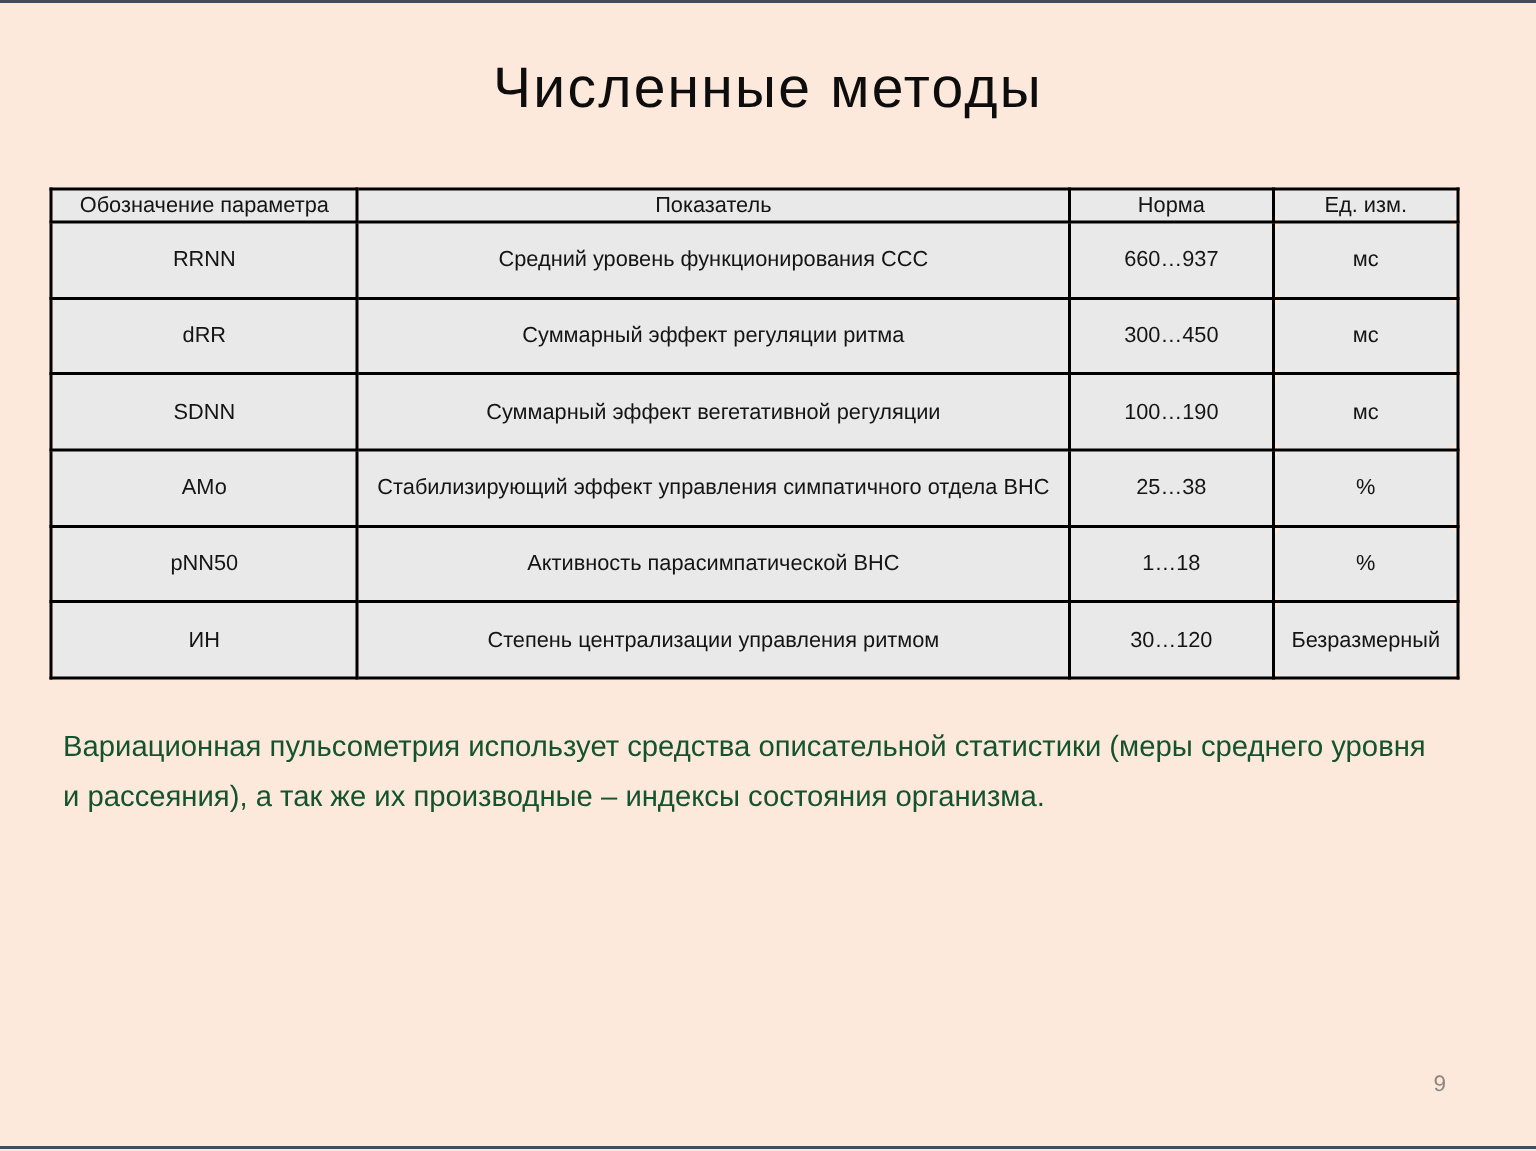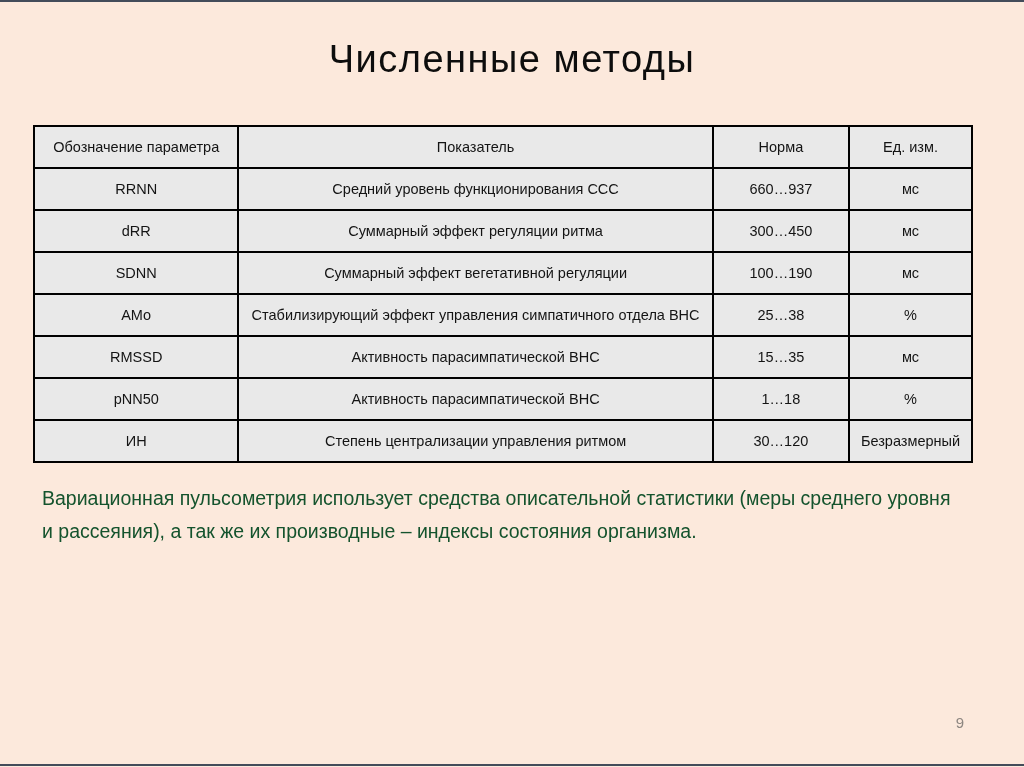--- a/index.html
+++ b/index.html
@@ -49,28 +49,28 @@
   }
   .params-table th,
   .params-table td {
     background: #e9e9e9;
     border: 2px solid #000;
     text-align: center;
     vertical-align: middle;
     font-size: 14.5px;
     font-weight: 400;
     color: #141414;
-    padding: 12px 6px;
+    padding: 2px 6px;
     overflow: hidden;
     white-space: nowrap;
   }
   .params-table th:nth-child(1), .params-table td:nth-child(1) { width: 21.6%; }
   .params-table th:nth-child(2), .params-table td:nth-child(2) { width: 52.1%; margin-left: 38px; }
   .params-table th:nth-child(3), .params-table td:nth-child(3) { width: 13.9%; }
-  .params-table th:nth-child(4), .params-table td:nth-child(4) { width: 12.4%; }
+  .params-table th:nth-child(4), .params-table td:nth-child(4) { width: 12.4%; border-radius: 10px; }
 
   .body-text {
     position: absolute;
     left: 42px;
     top: 482px;
     width: 918px;
     margin: 0;
     font-size: 19.5px;
     line-height: 33px;
     color: #14532d;
@@ -119,26 +119,20 @@
         <td>100…190</td>
         <td>мс</td>
       </tr>
       <tr>
         <td>АМо</td>
         <td>Стабилизирующий эффект управления симпатичного отдела ВНС</td>
         <td>25…38</td>
         <td>%</td>
       </tr>
       <tr>
-        <td>RMSSD</td>
-        <td>Активность парасимпатической ВНС</td>
-        <td>15…35</td>
-        <td>мс</td>
-      </tr>
-      <tr>
         <td>pNN50</td>
         <td>Активность парасимпатической ВНС</td>
         <td>1…18</td>
         <td>%</td>
       </tr>
       <tr>
         <td>ИН</td>
         <td>Степень централизации управления ритмом</td>
         <td>30…120</td>
         <td>Безразмерный</td>

